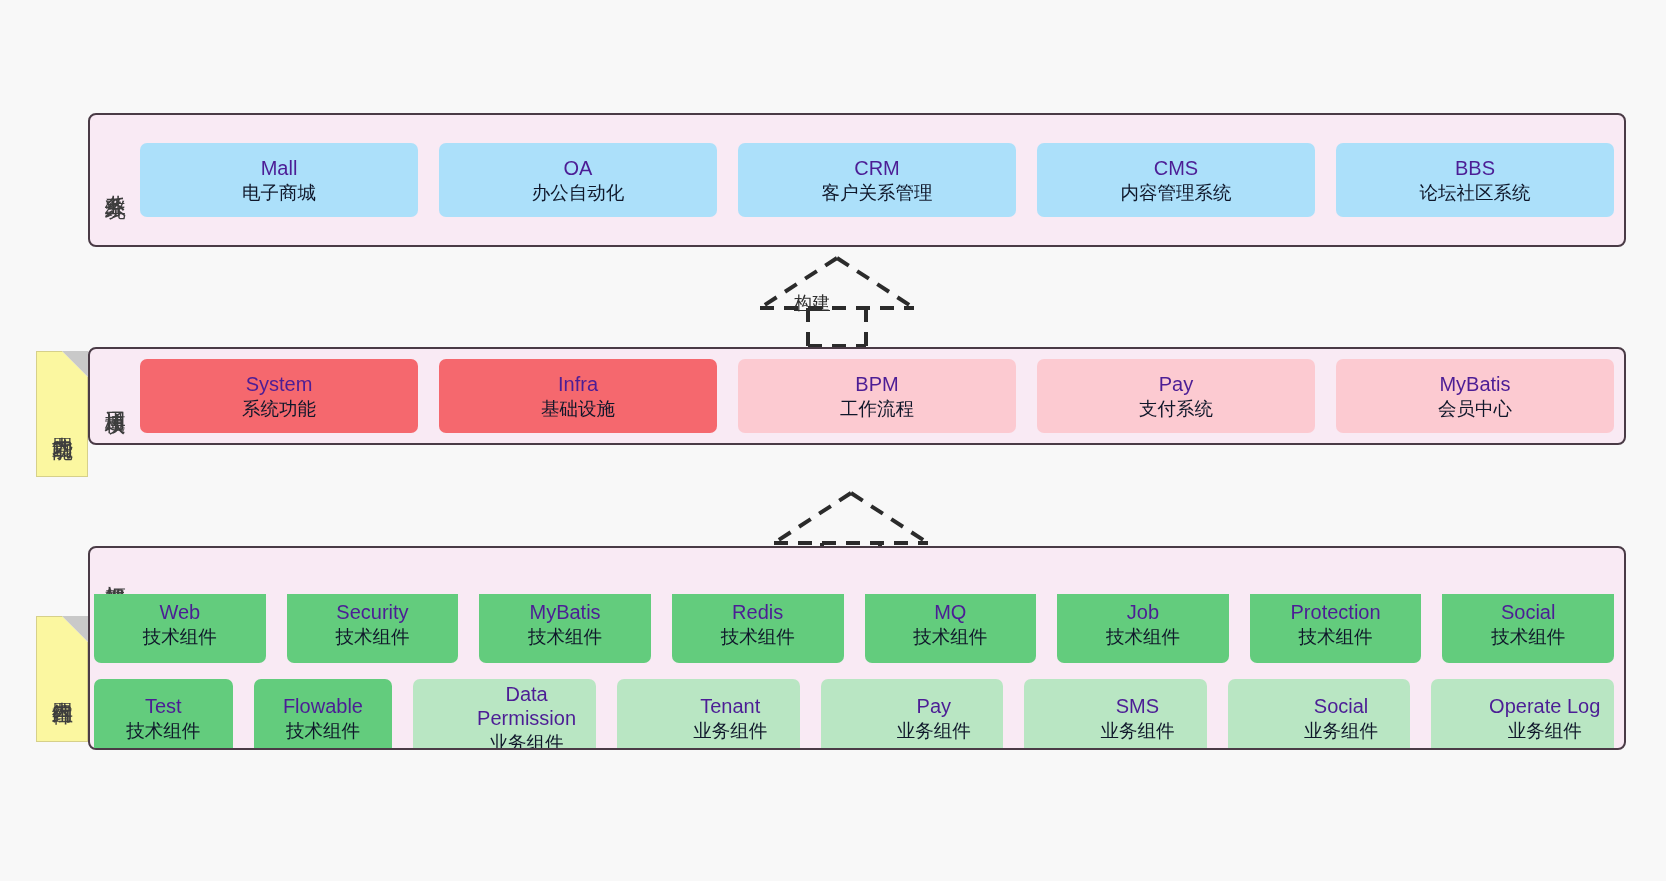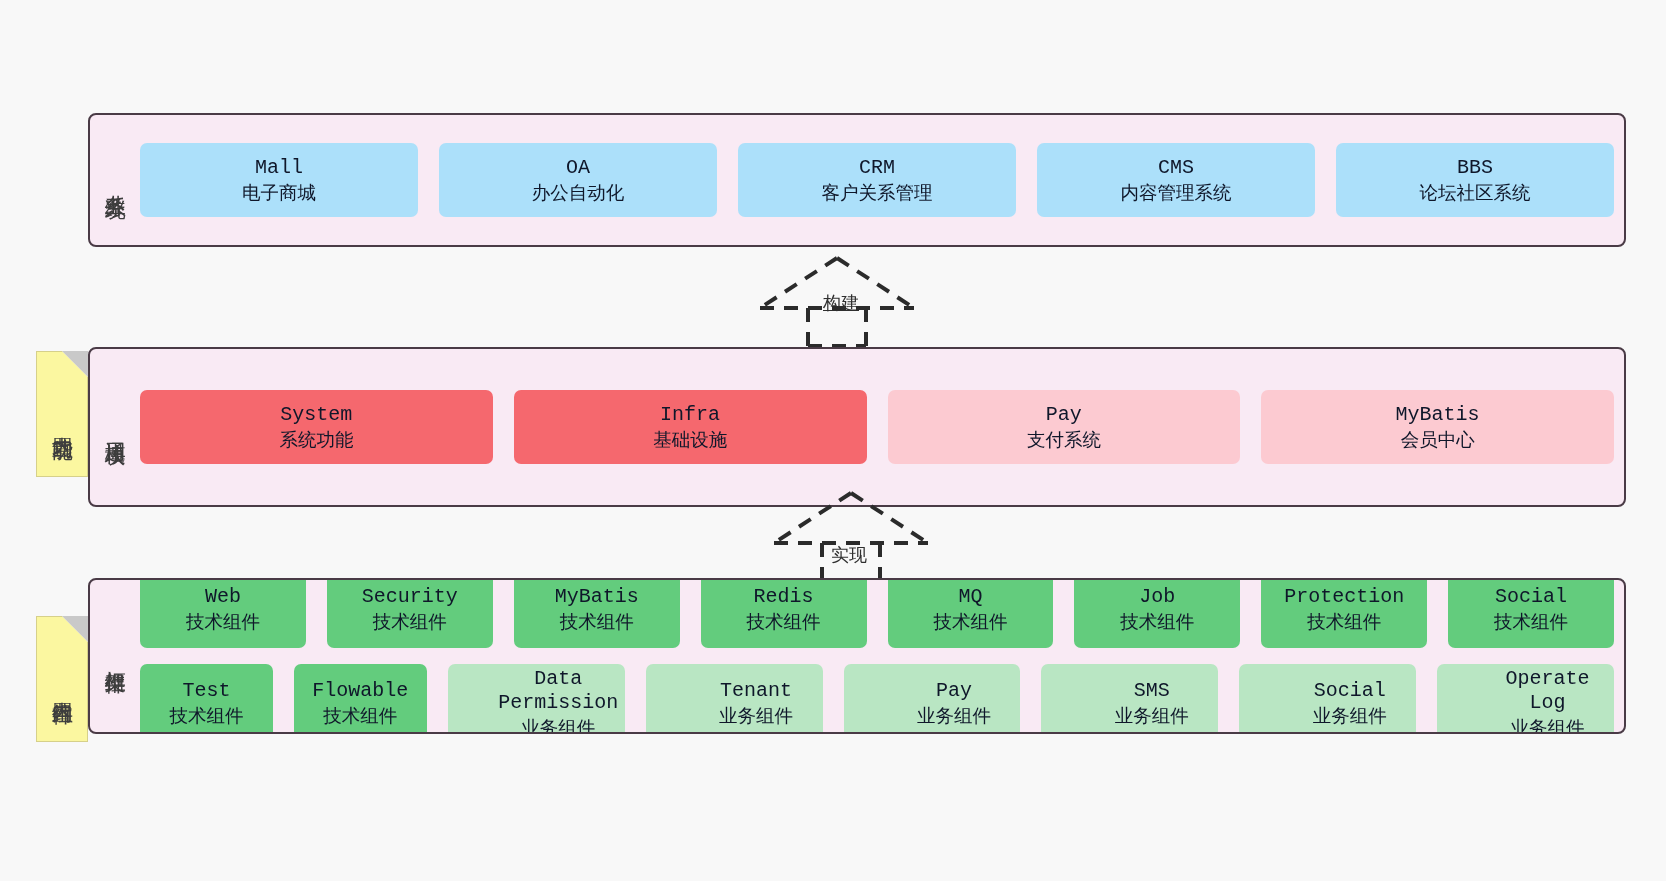--- a/index.html
+++ b/index.html
@@ -73,42 +73,41 @@
     align-items: center;
     justify-content: center;
     text-align: center;
     box-sizing: border-box;
     padding: 6px 4px;
     min-width: 0;
   }
   .card .card-name {
     font-size: 20px;
     line-height: 1.22;
-    color: #0f172a;
-    font-family: Liberation Mono, monospace;
+    color: #4c1d95;
   }
   .card .card-sub {
     font-size: 18.5px;
     line-height: 1.25;
     color: #0f172a;
   }
   .card.blue  { background: #ace0fa; }
   .card.red   { background: #f5686e; }
   .card.pink  { background: #fccad1; }
   .card.green { background: #63cc7d; }
   .card.lgreen{ background: #b9e6c3; padding-left: 48px; }
 
   
   #layer-business { left: 88px;  top: 113px; width: 1538px; height: 134px; }
   #layer-business .card { height: 74px; }
 
-  #layer-modules  { left: 88px;  top: 347px; width: 1538px; height: 160px; }
+  #layer-modules  { left: 88px;  top: 347px; width: 1538px; height: 98px; }
   #layer-modules .card { height: 74px; }
 
-  #layer-framework{ left: 88px;  top: 578px; width: 1538px; height: 156px; }
+  #layer-framework{ left: 88px;  top: 546px; width: 1538px; height: 204px; flex-direction: column; }
   #layer-framework .card { height: 78px; }
 
   
   .note {
     position: absolute;
     background: #fbf7a0;
     border: 1px solid #d6d08a;
     box-sizing: border-box;
     display: flex;
     align-items: center;
@@ -151,21 +150,21 @@
     position: absolute;
   }
   .uml-label {
     position: absolute;
     font-size: 18px;
     color: #2f2f2f;
     background: transparent;
     white-space: nowrap;
   }
   #arrow-build  { left: 752px; top: 250px; width: 170px; height: 100px; }
-  #label-build  { left: 823px; top: 291px; text-decoration: underline; }
+  #label-build  { left: 794px; top: 291px; text-decoration: underline; }
   #arrow-impl   { left: 766px; top: 485px; width: 170px; height: 100px; }
   #label-impl   { left: 831px; top: 543px; }
 </style>
 </head>
 <body>
 
 <div id="canvas">
 
   <div class="layer" id="layer-business">
     <div class="layer-title">业务系统</div>
@@ -215,20 +214,24 @@
       <div class="row">
         <div class="card red">
           <span class="card-name">System</span>
           <span class="card-sub">系统功能</span>
         </div>
         <div class="card red">
           <span class="card-name">Infra</span>
           <span class="card-sub">基础设施</span>
         </div>
         <div class="card pink">
+          <span class="card-name">BPM</span>
+          <span class="card-sub">工作流程</span>
+        </div>
+        <div class="card pink">
           <span class="card-name">Pay</span>
           <span class="card-sub">支付系统</span>
         </div>
         <div class="card pink">
           <span class="card-name">MyBatis</span>
           <span class="card-sub">会员中心</span>
         </div>
       </div>
     </div>
   </div>

